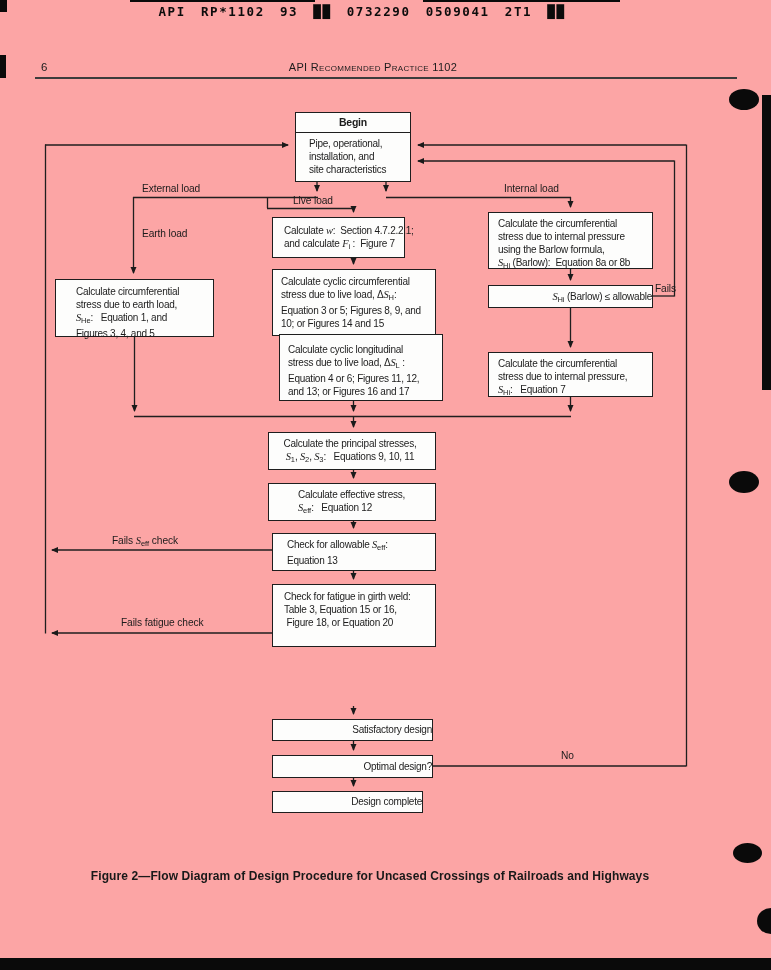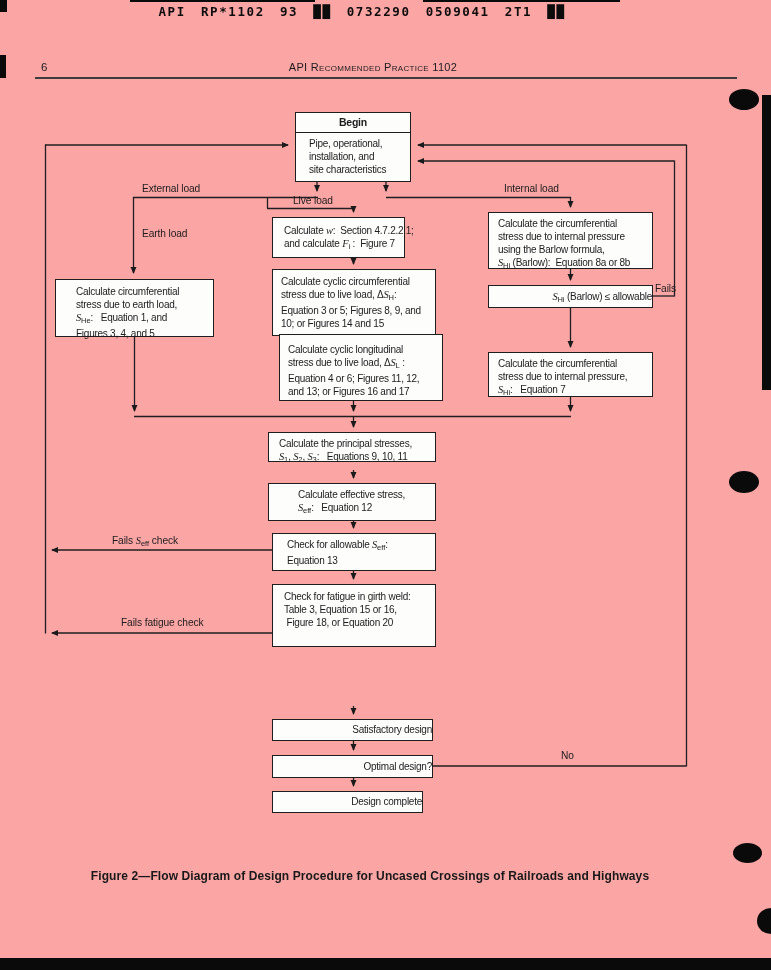--- a/index.html
+++ b/index.html
@@ -165,21 +165,21 @@
     </div>
 
   <div class="box ctr" style="left:488px;top:285px;width:165px;height:23px;padding-top:4px;"><span class="it">S</span><span class="sub">Hi</span><span> (Barlow)  ≤  allowable</span></div>
 
   <div class="box" style="left:488px;top:352px;width:165px;height:45px;padding:4px 0 0 9px;">
       <div class="ln"><span>Calculate the circumferential</span></div>
       <div class="ln"><span>stress due to internal pressure,</span></div>
       <div class="ln"><span class="it">S</span><span class="sub">Hi</span><span>:   Equation 7</span></div>
     </div>
 
-  <div class="box" style="left:268px;top:432px;width:168px;height:30px;padding:4px 14px 0 10px;">
+  <div class="box" style="left:268px;top:432px;width:168px;height:38px;padding:4px 14px 0 10px;text-align:center;">
       <div class="ln"><span>Calculate the principal stresses,</span></div>
       <div class="ln"><span class="it">S</span><span class="sub">1</span><span>, </span><span class="it">S</span><span class="sub">2</span><span>, </span><span class="it">S</span><span class="sub">3</span><span>:   Equations 9, 10, 11</span></div>
     </div>
 
   <div class="box" style="left:268px;top:483px;width:168px;height:38px;padding:4px 0 0 29px;">
       <div class="ln"><span>Calculate effective stress,</span></div>
       <div class="ln"><span class="it">S</span><span class="sub">eff</span><span>:   Equation 12</span></div>
     </div>
 
   <div class="box" style="left:272px;top:533px;width:164px;height:38px;padding:4px 0 0 14px;">

